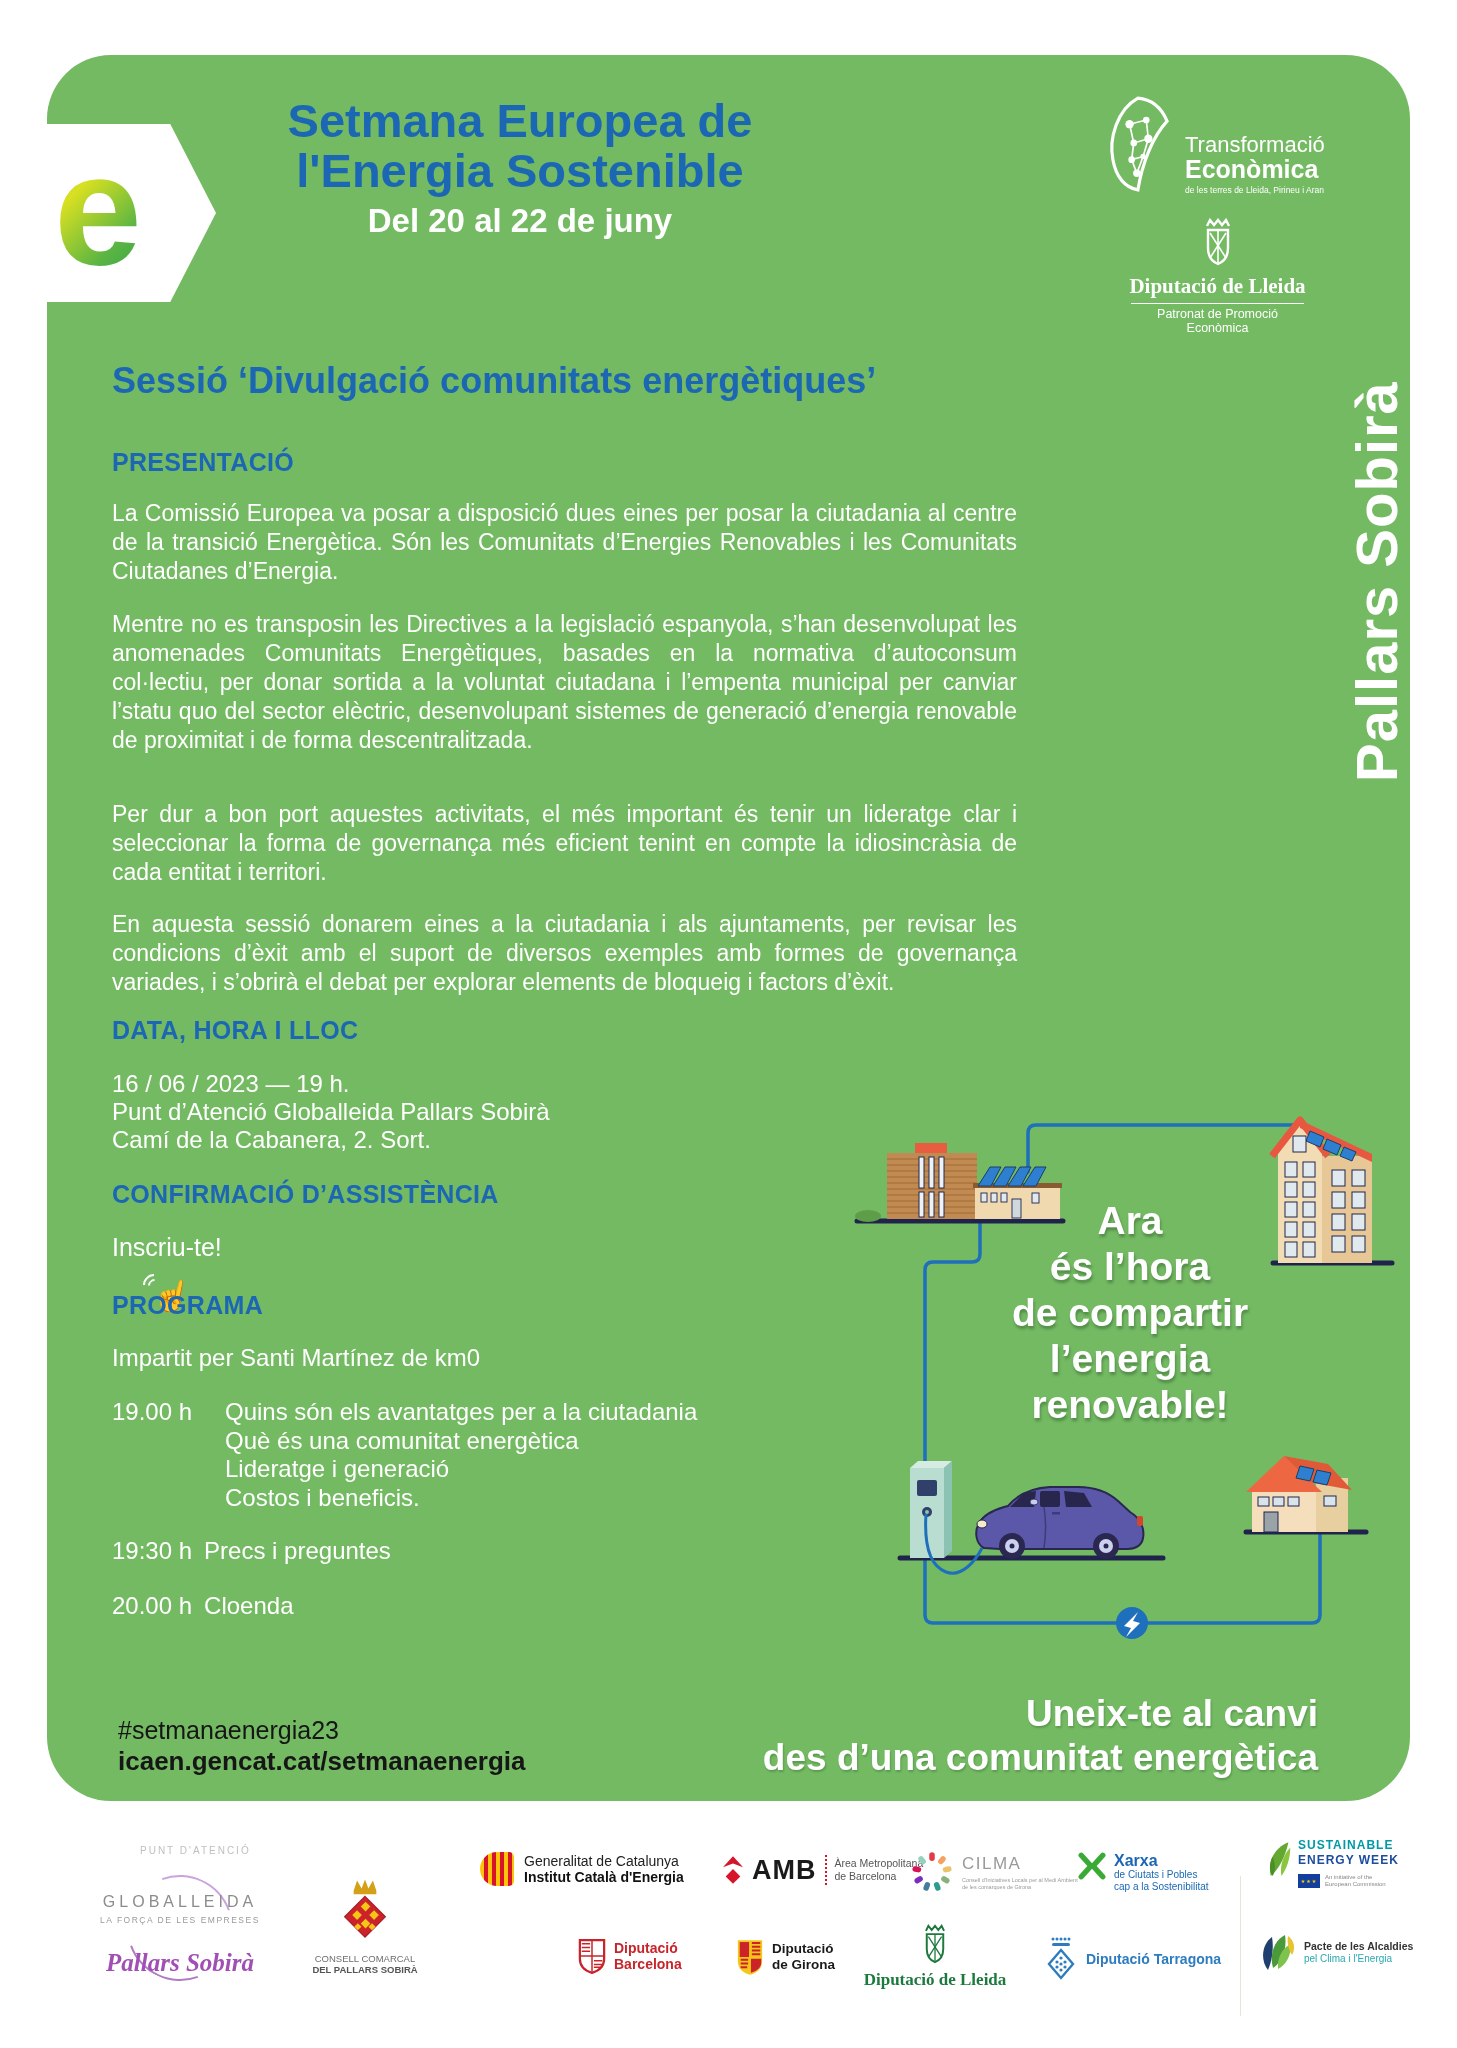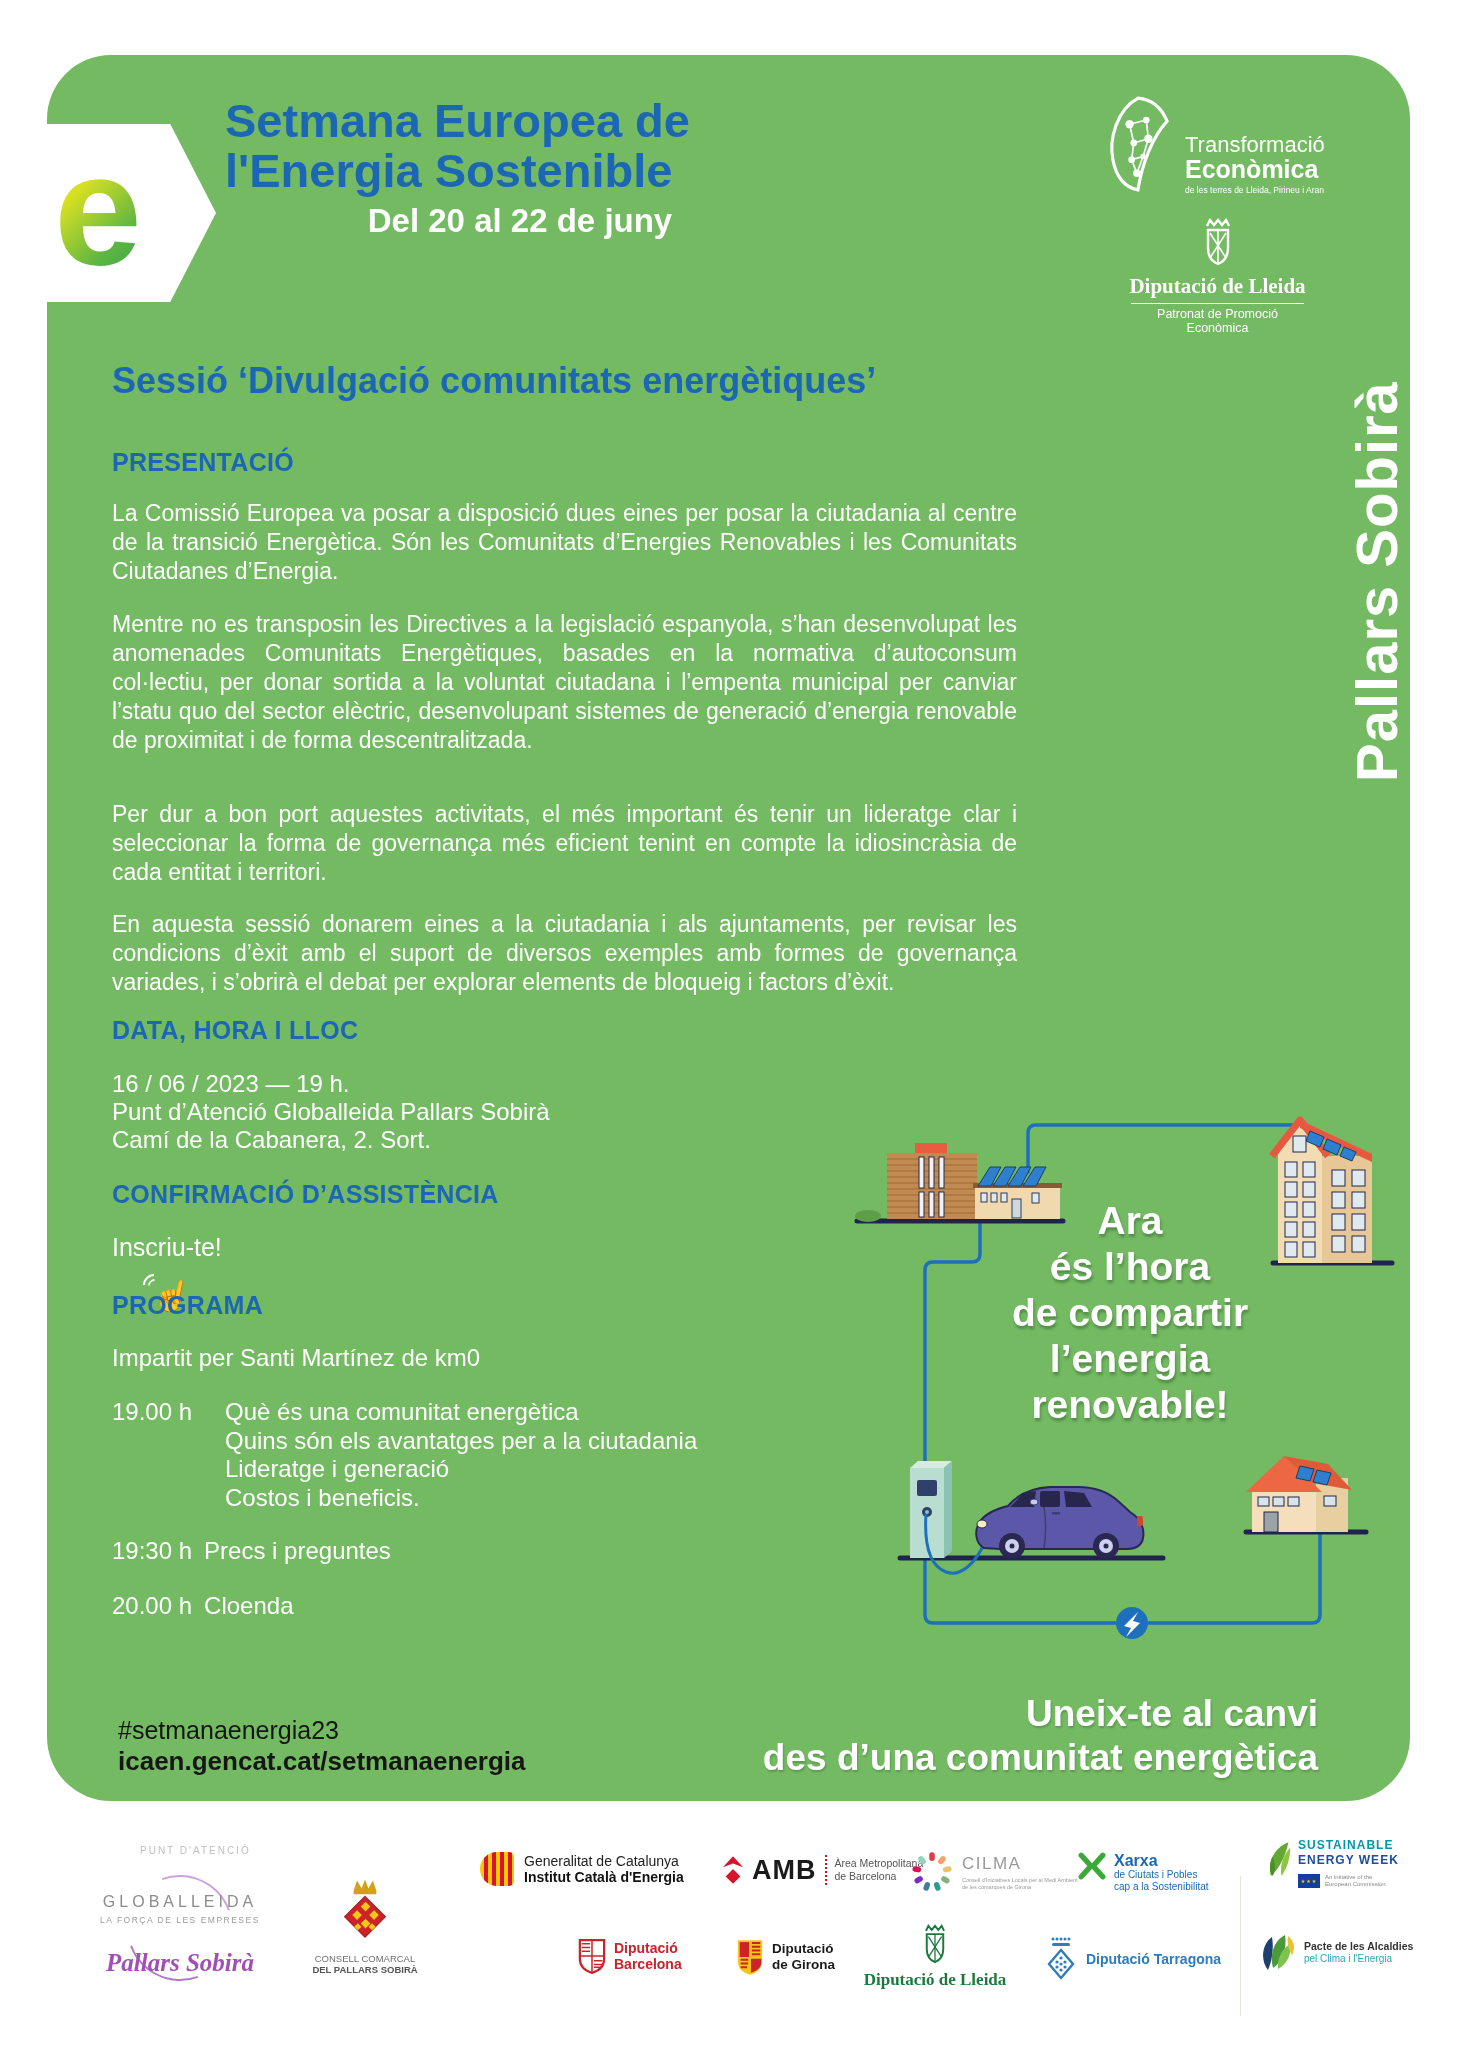--- a/index.html
+++ b/index.html
@@ -9,21 +9,21 @@
 
   
   .green-panel{left:47px;top:55px;width:1363px;height:1746px;background:#74ba63;border-radius:64px;}
 
   
   .banner{left:40px;top:124px;width:176px;height:178px;background:#ffffff;
           clip-path:polygon(0 0,74% 0,100% 50%,74% 100%,0 100%);}
   .e-logo{left:14px;top:-4px;font-size:158px;font-weight:800;line-height:178px;
           background:linear-gradient(135deg,#9ac93f 0%,#d9e021 35%,#5bb543 70%,#2e9e49 100%);
           -webkit-background-clip:text;background-clip:text;color:transparent;}
-  .event-title{left:225px;top:96px;width:590px;text-align:left;color:#1c67b3;
+  .event-title{left:225px;top:96px;width:590px;text-align:center;color:#1c67b3;
                font-size:47px;line-height:50px;font-weight:800;letter-spacing:0;}
   .event-dates{left:225px;top:202px;width:590px;text-align:center;color:#ffffff;
                font-size:33px;font-weight:700;}
 
   
   .te-logo{left:1105px;top:95px;width:230px;color:#fff;}
   .te-text{position:absolute;left:80px;top:38px;}
   .te-l1{font-size:22px;font-weight:400;line-height:23px;}
   .te-l2{font-size:25px;font-weight:800;line-height:26px;}
   .te-l3{font-size:8.5px;margin-top:3px;}
@@ -192,22 +192,22 @@
       <span class="hand-glyph">☝</span>
     </span>
   </div>
 
   <div class="abs sec-h" style="left:112px;top:1291px;">PROGRAMA</div>
   <div class="abs line-t" style="left:112px;top:1344px;">Impartit per Santi Martínez de km0</div>
 
   <div class="abs program-item" style="left:112px;top:1398px;">
     <div class="program-time">19.00 h</div>
     <div>
+      <div>Quins són els avantatges per a la ciutadania</div>
       <div>Què és una comunitat energètica</div>
-      <div>Quins són els avantatges per a la ciutadania</div>
       <div>Lideratge i generació</div>
       <div>Costos i beneficis.</div>
     </div>
   </div>
   <div class="abs program-row" style="left:112px;top:1537px;">
     <span>19:30 h</span>
     <span>Precs i preguntes</span>
   </div>
   <div class="abs program-row" style="left:112px;top:1592px;">
     <span>20.00 h</span>

